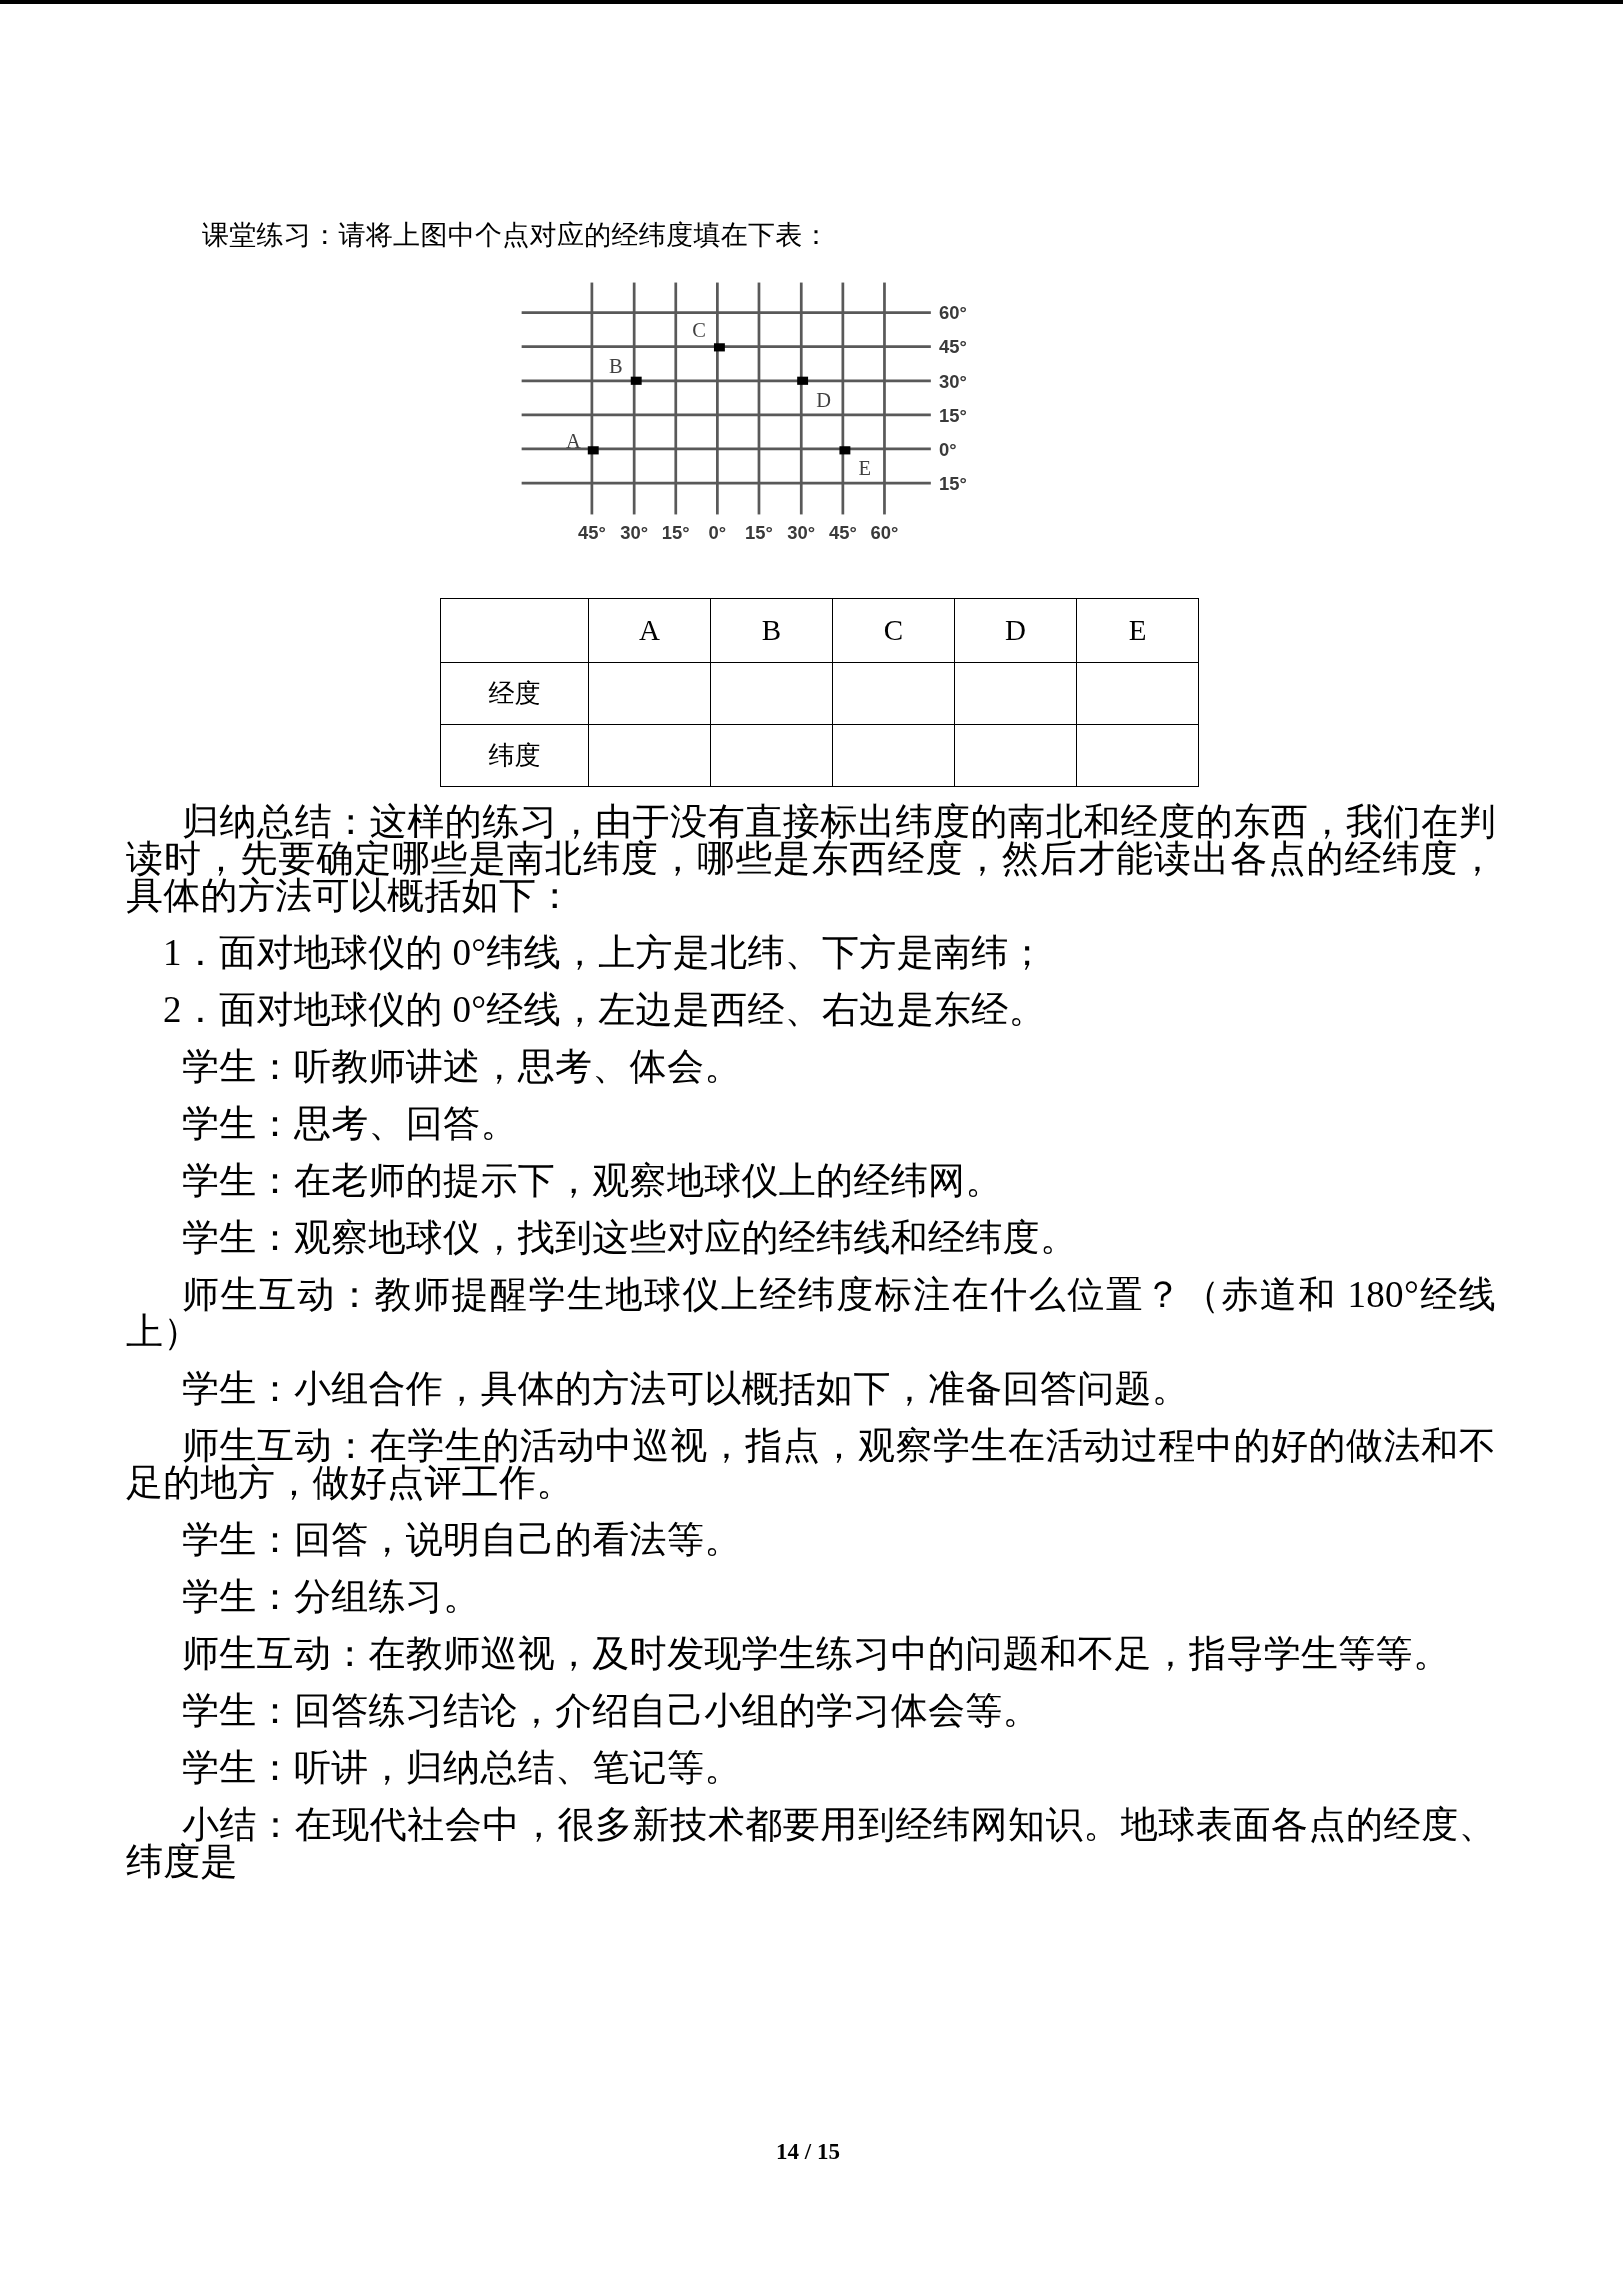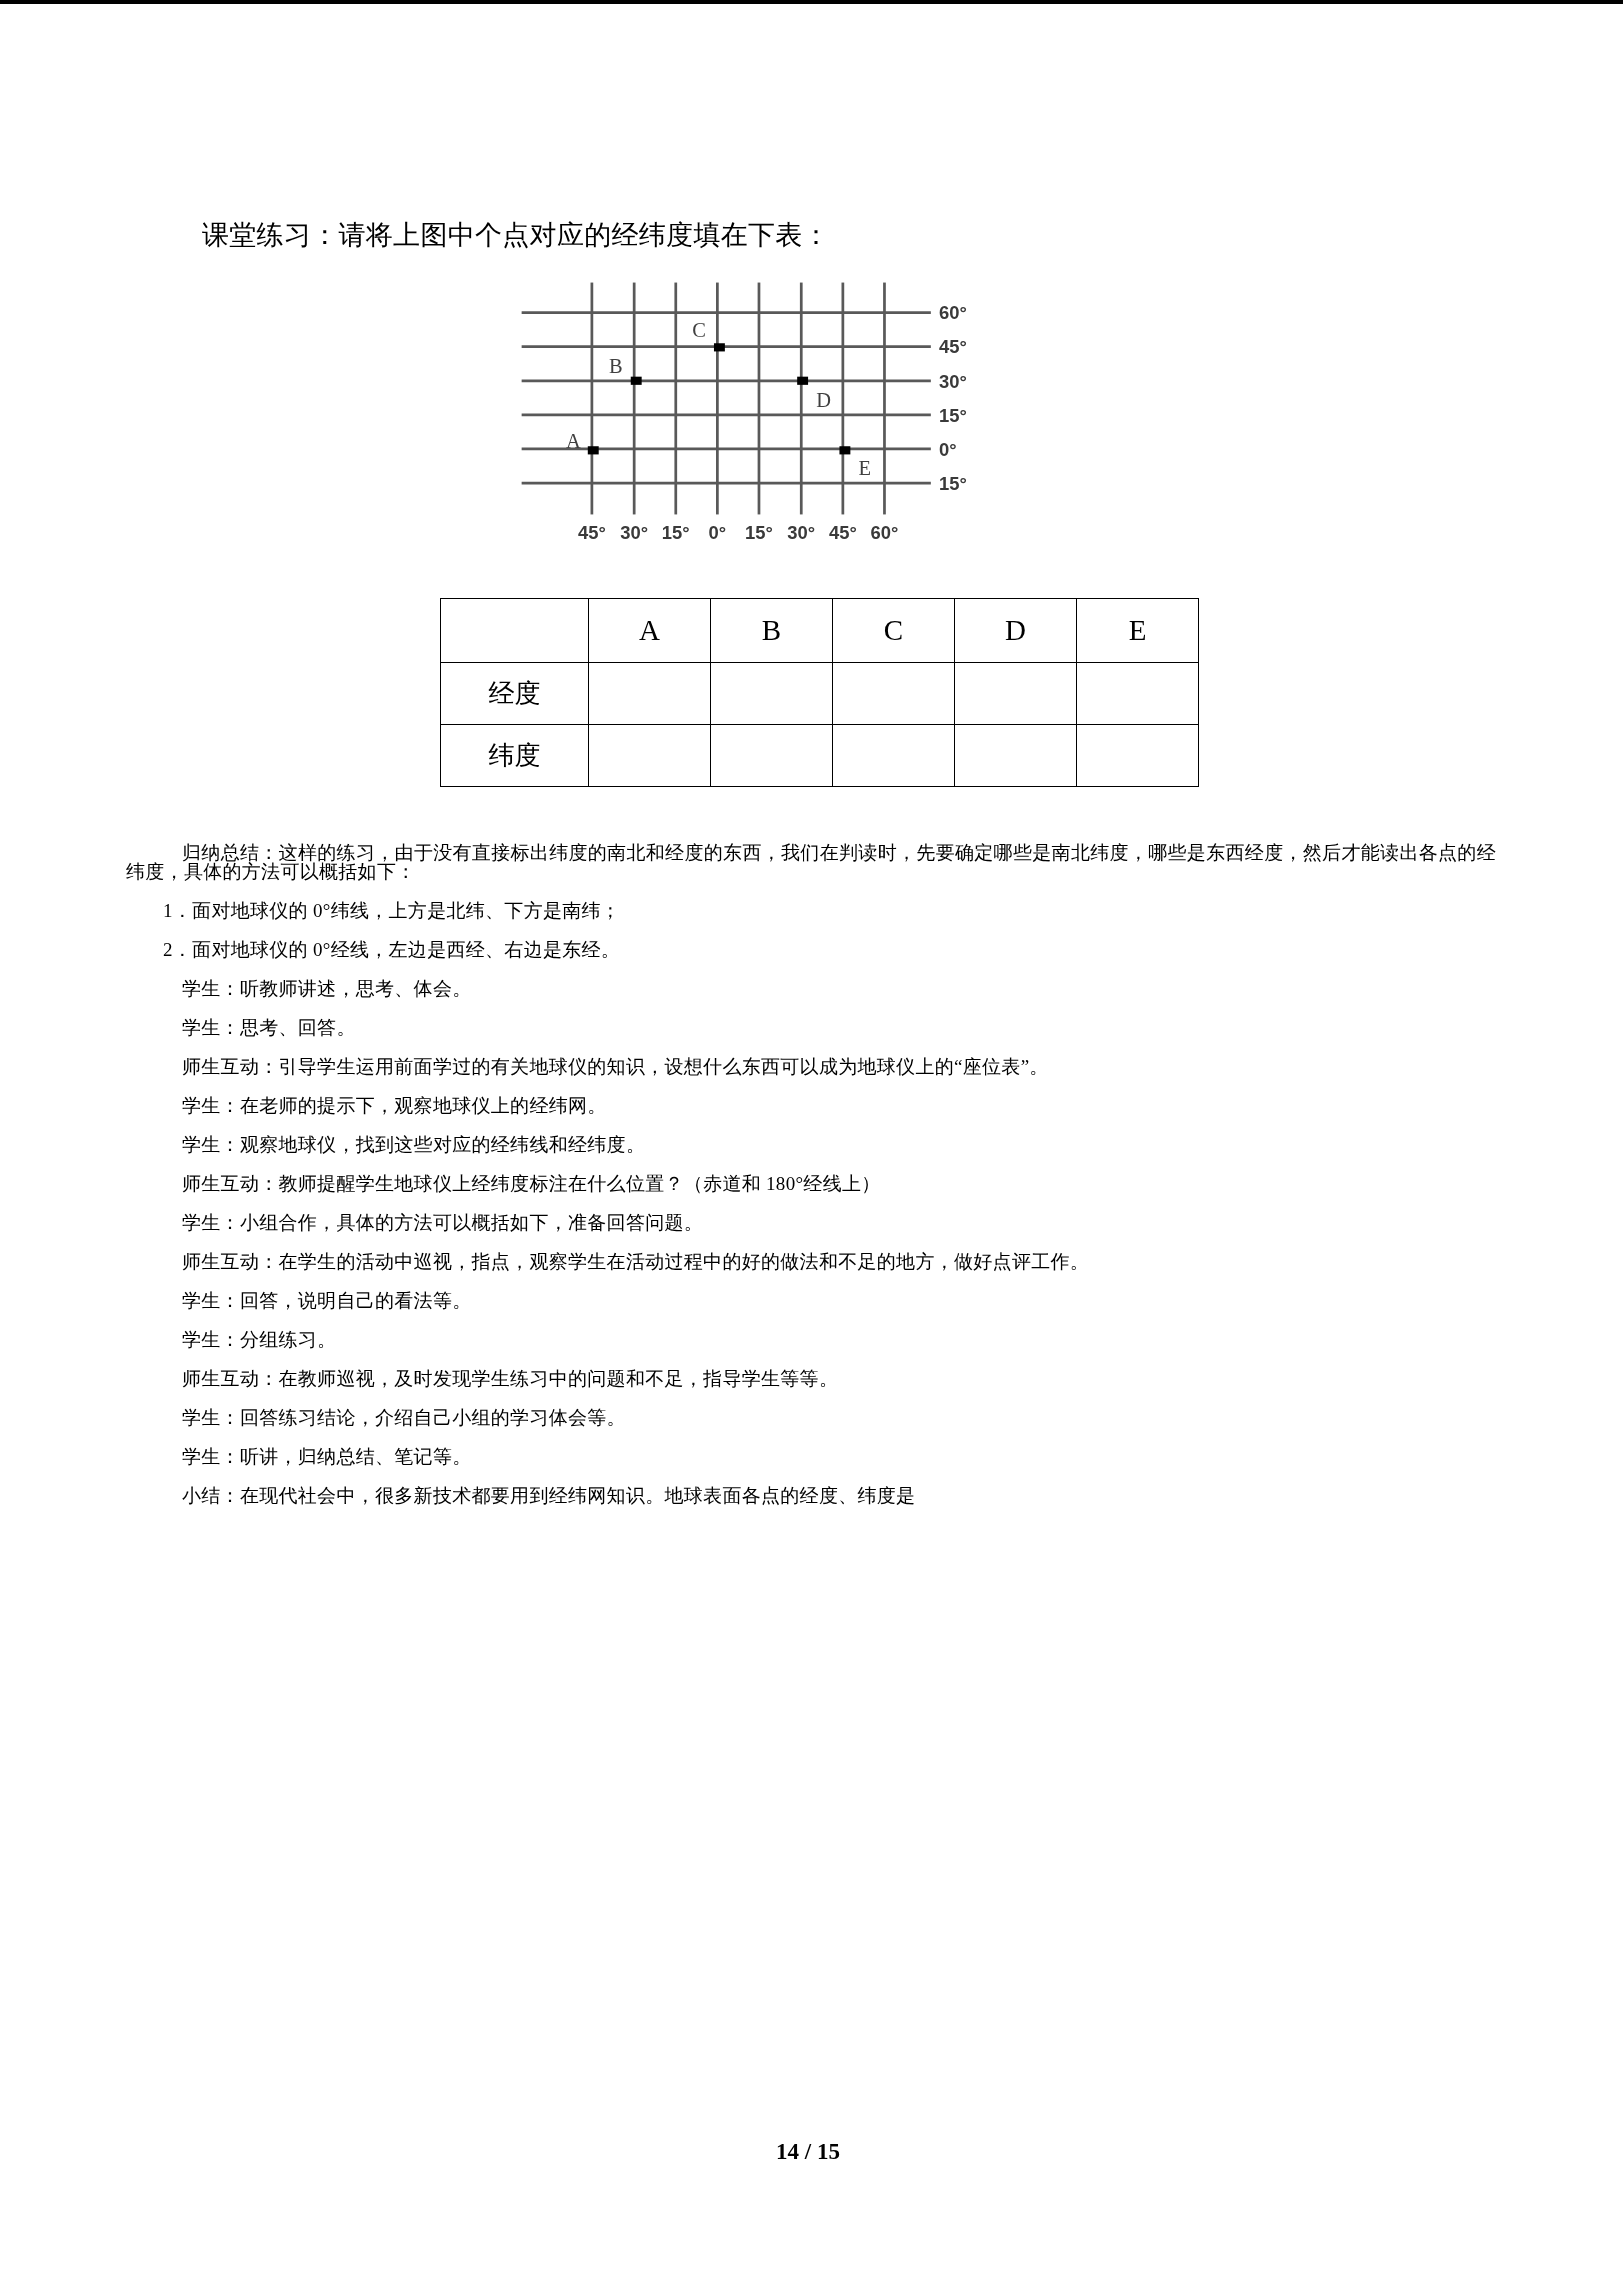--- a/index.html
+++ b/index.html
@@ -65,23 +65,22 @@
     font-family: Liberation Mono, monospace;
     font-size: 26px;
   }
 
   
   .body-text {
     position: absolute;
     left: 126px;
     top: 799px;
     width: 1370px;
-    font-size: 19px;
+    font-size: 37px;
     line-height: 1.0;
-    margin-top: 40px;
   }
   .para {
     margin: 0 0 0 0;
     text-align: justify;
     text-justify: inter-ideograph;
     letter-spacing: 0.3px;
     padding-bottom: 20px;
   }
   .para.indent  { text-indent: 56px; }
   .para.indent2 { text-indent: 37px; }
@@ -192,21 +191,20 @@
       </tr>
     </tbody>
   </table>
 
   <div class="body-text">
     <p class="para indent">归纳总结：这样的练习，由于没有直接标出纬度的南北和经度的东西，我们在判读时，先要确定哪些是南北纬度，哪些是东西经度，然后才能读出各点的经纬度，具体的方法可以概括如下：</p>
     <p class="para indent2">1．面对地球仪的 0°纬线，上方是北纬、下方是南纬；</p>
     <p class="para indent2">2．面对地球仪的 0°经线，左边是西经、右边是东经。</p>
     <p class="para indent">学生：听教师讲述，思考、体会。</p>
     <p class="para indent">学生：思考、回答。</p>
-    <p class="para indent">师生互动：引导学生运用前面学过的有关地球仪的知识，设想什么东西可以成为地球仪上的“座位表”。</p>
     <p class="para indent">学生：在老师的提示下，观察地球仪上的经纬网。</p>
     <p class="para indent">学生：观察地球仪，找到这些对应的经纬线和经纬度。</p>
     <p class="para indent">师生互动：教师提醒学生地球仪上经纬度标注在什么位置？（赤道和 180°经线上）</p>
     <p class="para indent">学生：小组合作，具体的方法可以概括如下，准备回答问题。</p>
     <p class="para indent">师生互动：在学生的活动中巡视，指点，观察学生在活动过程中的好的做法和不足的地方，做好点评工作。</p>
     <p class="para indent">学生：回答，说明自己的看法等。</p>
     <p class="para indent">学生：分组练习。</p>
     <p class="para indent">师生互动：在教师巡视，及时发现学生练习中的问题和不足，指导学生等等。</p>
     <p class="para indent">学生：回答练习结论，介绍自己小组的学习体会等。</p>
     <p class="para indent">学生：听讲，归纳总结、笔记等。</p>

